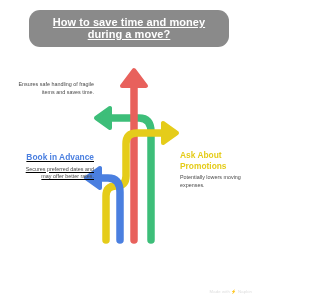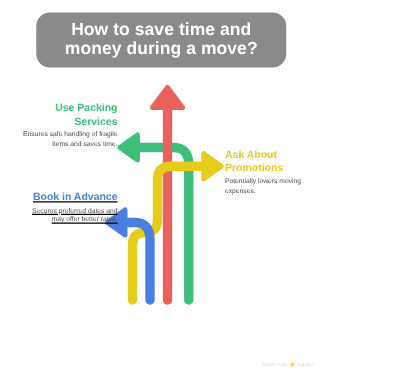--- a/index.html
+++ b/index.html
@@ -15,25 +15,26 @@
   
   .title-pill{
     position:absolute;
     left:29px; top:10px;
     width:200px;
     box-sizing:border-box;
     padding:6px 10px 7px;
     background:#8a8a8a;
     border-radius:11px;
     color:#ffffff;
-    font-size:14px;
+    font-size:11px;
     font-weight:bold;
     text-align:center;
     letter-spacing:.05px;
     line-height:1.1;
+    text-decoration:underline;
   }
 
   
   #ribbons{position:absolute;left:0;top:0;width:258px;height:300px;}
 
   
   .label{position:absolute;}
   .label .head{
     font-size:8.4px;
     font-weight:bold;
@@ -47,21 +48,21 @@
     margin:0;
   }
 
   #lbl-declutter{left:88px; top:33px; width:82px; text-align:center;}
   #lbl-declutter .head{color:#e8615c;}
 
   #lbl-packing{left:18px; top:81px; width:76px; text-align:right;}
   #lbl-packing .head{color:#3dbe79;}
 
   #lbl-promotions{left:180px; top:118px; width:74px; text-align:left;}
-  #lbl-promotions .head{color:#e5cc1a;}
+  #lbl-promotions .head{color:#e5cc1a;margin-top:32px;}
 
   #lbl-advance{left:18px; top:152px; width:76px; text-align:right;text-decoration:underline;}
   #lbl-advance .head{color:#4a7fe0;}
 
   
   .watermark{
     position:absolute;
     right:6px; bottom:6px;
     font-size:4.2px;
     color:#dddddd;
@@ -95,21 +96,20 @@
     </g>
 
     <g>
       <path d="M 120 240 L 120 192 Q 120 178 108 178 L 98 178" fill="none" stroke="#4a7fe0" stroke-width="7.5" stroke-linecap="round" stroke-linejoin="round"></path>
       <path d="M 86 178 L 100 168 L 100 188 Z" fill="#4a7fe0" stroke="#4a7fe0" stroke-width="4" stroke-linejoin="round"></path>
     </g>
   </svg>
 
 
   <div class="label" id="lbl-packing">
-    <div class="head">Use Packing Services</div>
     <div class="body">Ensures safe handling of fragile items and saves time.</div>
   </div>
 
   <div class="label" id="lbl-promotions">
     <div class="head">Ask About Promotions</div>
     <div class="body">Potentially lowers moving expenses.</div>
   </div>
 
   <div class="label" id="lbl-advance">
     <div class="head">Book in Advance</div>

